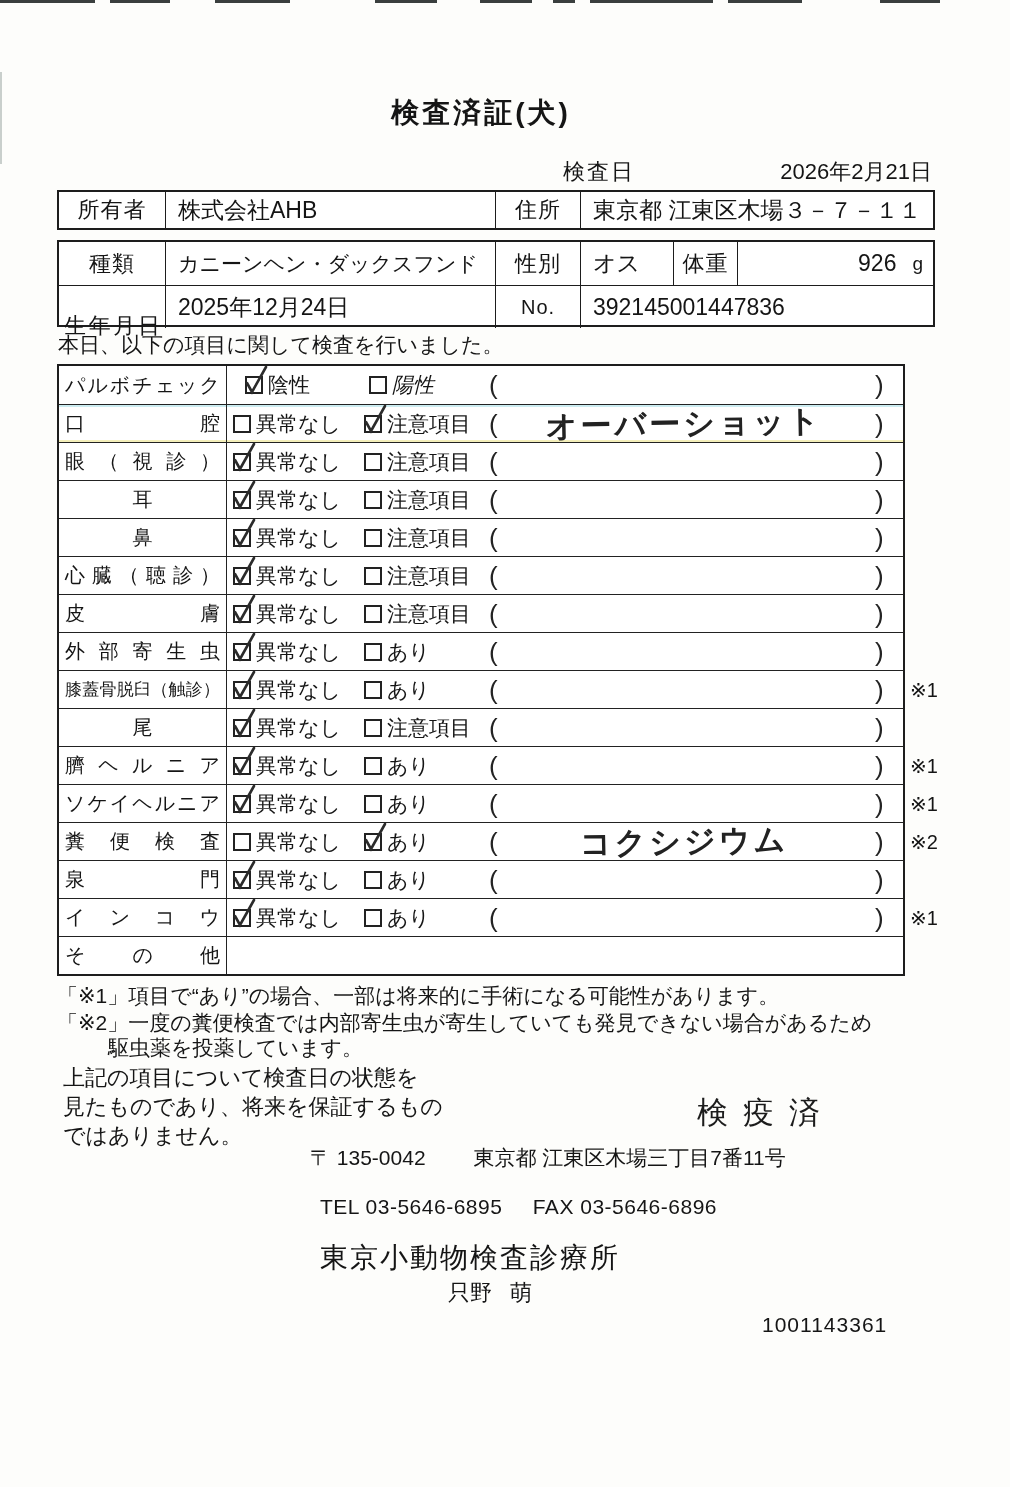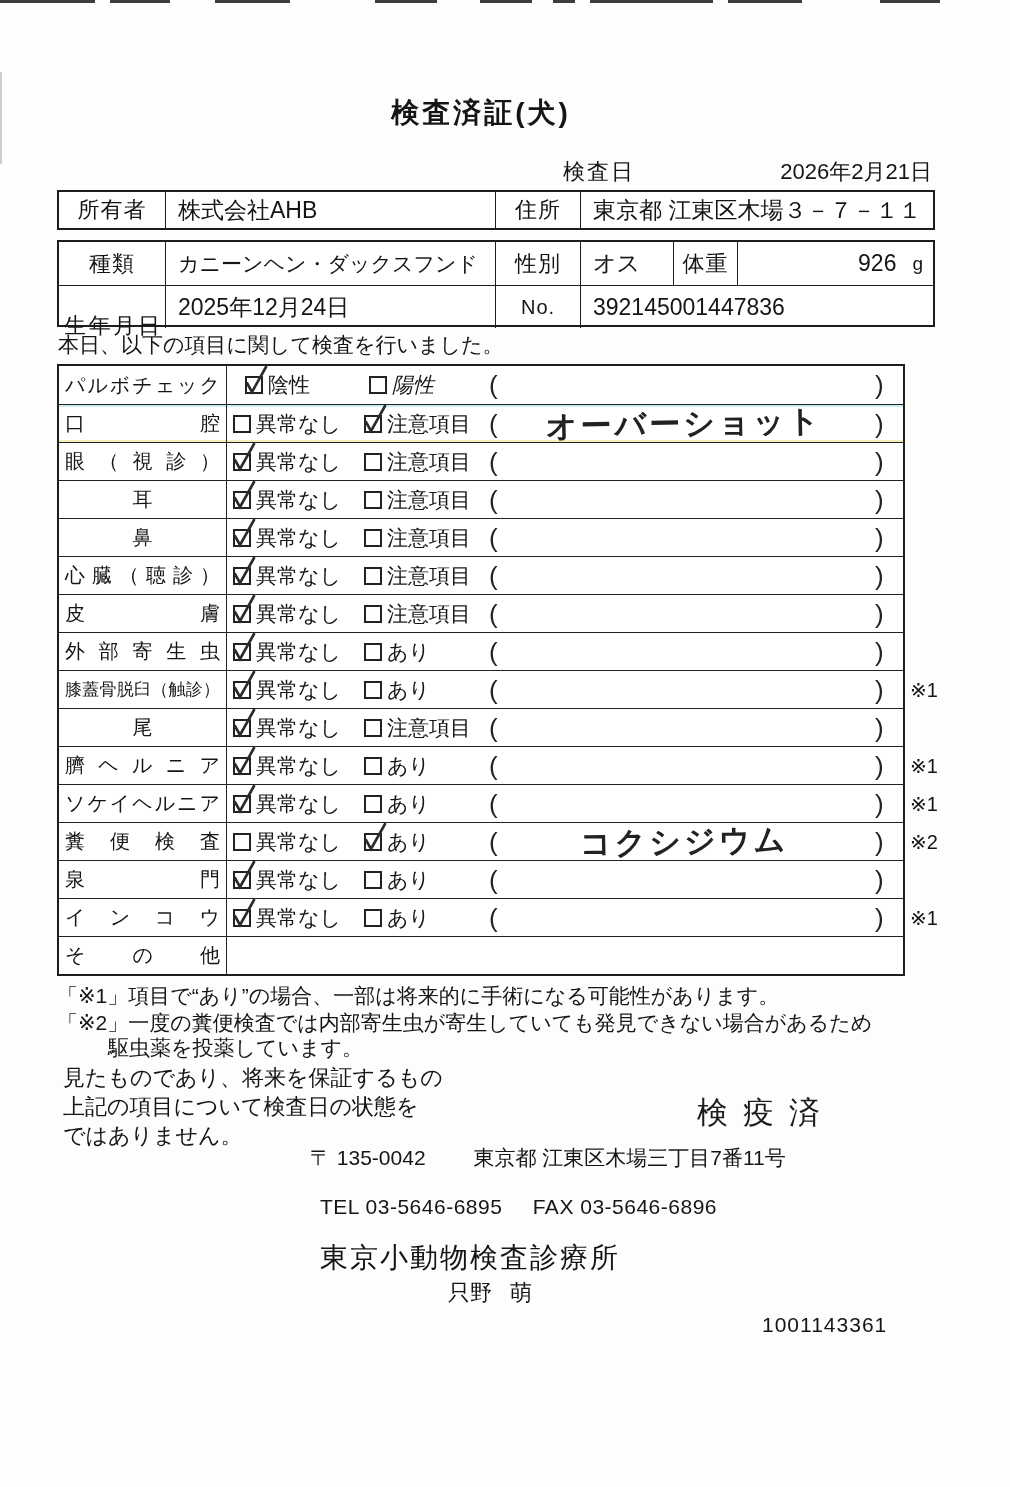--- a/index.html
+++ b/index.html
@@ -480,22 +480,22 @@
         </div>
         <div class="content"></div>
       </div>
     </div>
 
   <div class="fn1">「※1」項目で“あり”の場合、一部は将来的に手術になる可能性があります。</div>
   <div class="fn2a">「※2」一度の糞便検査では内部寄生虫が寄生していても発見できない場合があるため</div>
   <div class="fn2b">駆虫薬を投薬しています。</div>
 
   <div class="disclaimer">
+    <div>上記の項目について検査日の状態を</div>
     <div>見たものであり、将来を保証するもの</div>
-    <div>上記の項目について検査日の状態を</div>
     <div>ではありません。</div>
   </div>
 
   <div class="stamp">検疫済</div>
 
   <div class="addr">
     <span class="postal">〒 135-0042</span>
     <span>東京都 江東区木場三丁目7番11号</span>
   </div>
 

